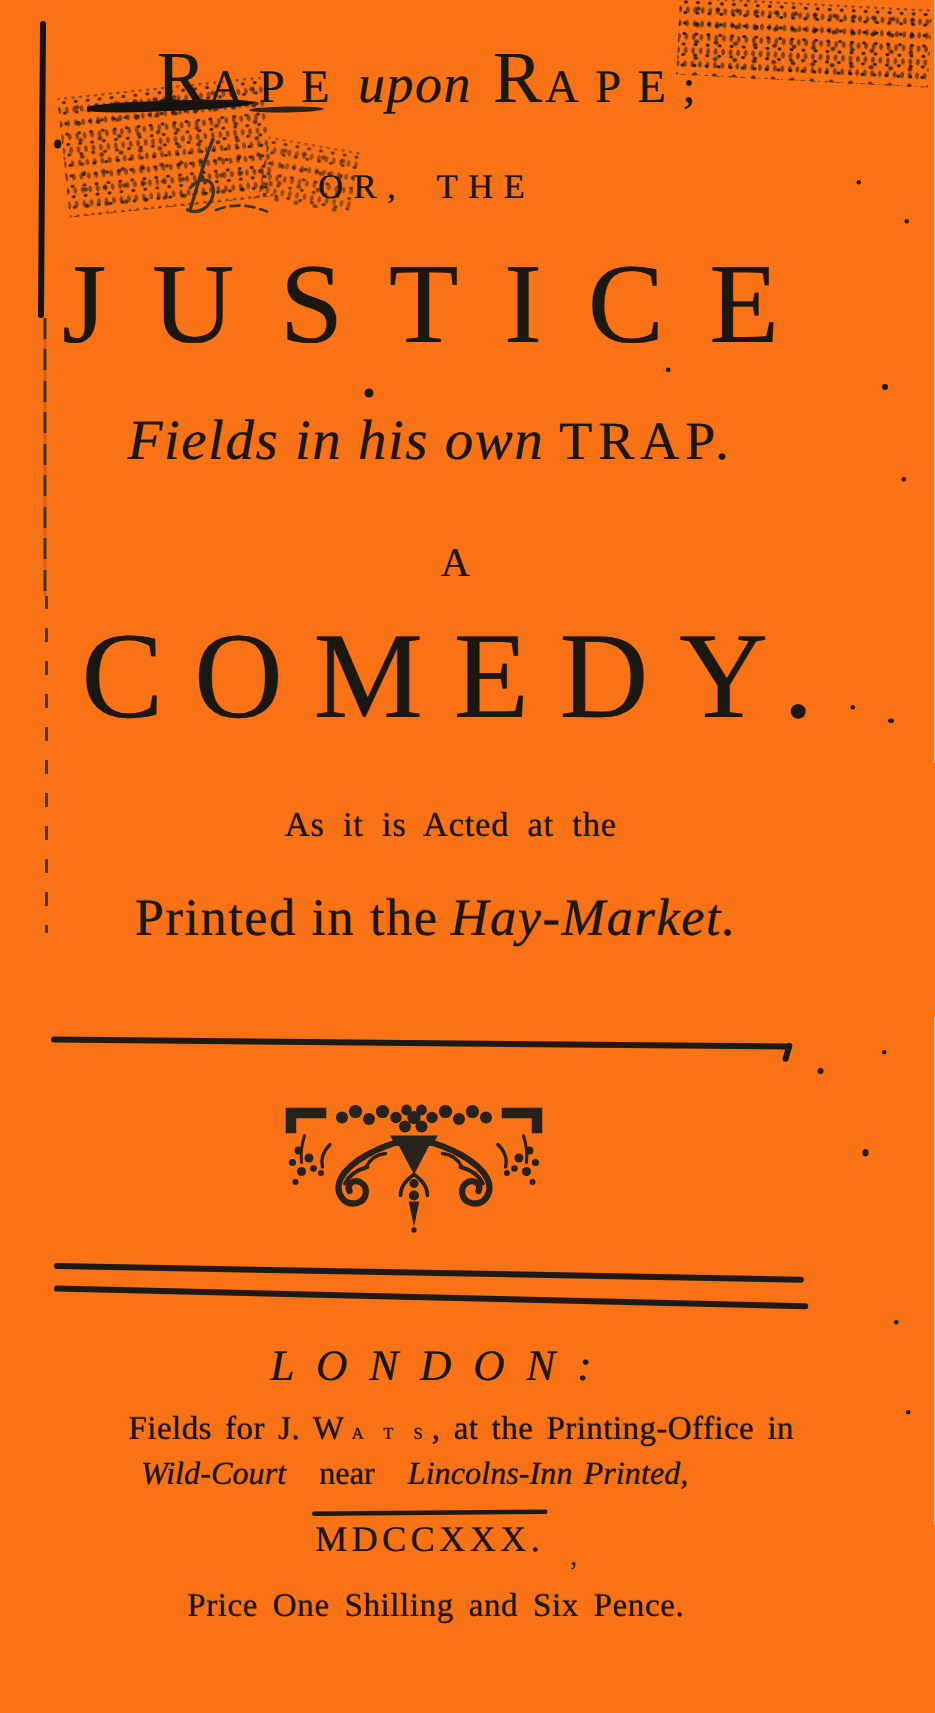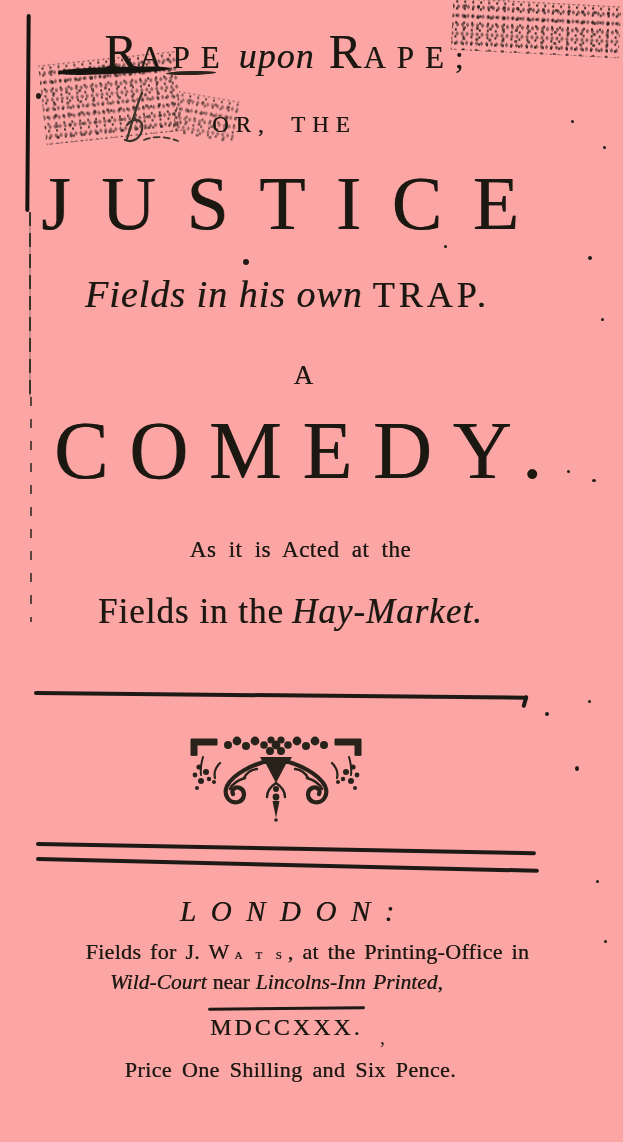--- a/index.html
+++ b/index.html
@@ -1,21 +1,21 @@
 <!DOCTYPE html>
 <html><head>
 <meta charset="utf-8">
 <title>Title Page</title>
 <style>
   html,body{margin:0;padding:0;background:#e8e8e6;}
   .page{
     position:relative;
     width:623px;height:1142px;
     margin:0 auto;
-    background:#fca5a5;
+    background:#f97316;
     overflow:hidden;
     font-family:"Liberation Serif", serif;
     color:#1b1711;
   }
   .abs{position:absolute;}
   .tline{
     position:absolute;left:0;width:100%;
     text-align:center;white-space:nowrap;
     color:#1b1711;
     text-shadow:0.35px 0.3px 0 rgba(27,23,17,.55), -0.3px -0.2px 0 rgba(27,23,17,.3);
@@ -32,21 +32,21 @@
   .article-a{top:360px;font-size:27px;transform:translateX(-8px);}
   .comedy{top:408px;font-size:82px;letter-spacing:.25em;transform:translateX(-3px);line-height:1.05;}
   .as-acted{top:537px;font-size:23px;word-spacing:6px;letter-spacing:.5px;transform:translateX(-11px);}
   .theatre{top:592px;font-size:35px;letter-spacing:1px;transform:translateX(-21px);}
   .theatre .hay{font-style:italic;margin-left:8px;}
   
   .london{top:895px;font-size:29px;font-style:italic;letter-spacing:.5em;transform:translateX(-17px);}
   .printed{top:939px;font-size:22px;letter-spacing:.3px;word-spacing:3px;transform:translateX(-4px);}
   .printed .pubcaps{font-size:11px;letter-spacing:4px;margin:0 2px 0 5px;text-align:right;}
   .address{top:970px;font-size:21.5px;font-style:italic;transform:translateX(-35px);word-spacing:2px;}
-  .address .near{font-style:normal;margin:0 6px;text-align:center;}
+  .address .near{font-style:normal;margin:0 22px;text-align:center;}
   .year{top:1014px;font-size:24px;letter-spacing:3px;transform:translateX(-25px);}
   .price{top:1057px;font-size:22px;word-spacing:4px;letter-spacing:.4px;transform:translateX(-21px);}
   
   .rule{position:absolute;background:#1d1a15;border-radius:2px;}
   .rule-top{left:34px;top:691px;width:494px;height:4px;transform:rotate(.55deg);transform-origin:left center;}
   .rule-top-hook{left:523px;top:695px;width:4px;height:13px;transform:rotate(16deg);}
   .rule-mid-a{left:36px;top:842px;width:500px;height:3.5px;transform:rotate(1.05deg);transform-origin:left center;}
   .rule-mid-b{left:36px;top:857px;width:503px;height:4px;transform:rotate(1.35deg);transform-origin:left center;}
   .rule-year{left:208px;top:1007px;width:157px;height:3px;transform:rotate(-.5deg);}
   
@@ -111,21 +111,21 @@
 
   <div class="tline caught">
     <span>Fields in his own</span><span class="trap">TRAP.</span>
   </div>
 
   <div class="tline article-a">A</div>
   <div class="tline comedy">COMEDY.</div>
 
   <div class="tline as-acted">As it is Acted at the</div>
   <div class="tline theatre">
-    <span>Fields in the</span><span class="hay">Hay-Market.</span>
+    <span>Printed in the</span><span class="hay">Hay-Market.</span>
   </div>
 
   <div class="rule rule-top"></div>
   <div class="rule rule-top-hook"></div>
 
   <svg class="abs" style="left:183px;top:733px;" width="186" height="92" viewBox="0 0 186 92">
     <defs>
       <g id="halfOrn" stroke="#27221a" fill="none" stroke-linecap="round">
         <path d="M8,22 L8,6 L34,6 L34,12 L14,12 L14,22 Z" fill="#27221a" stroke-width="1"></path>
         <path d="M20,24 q-3,10 -2,18" stroke-width="2"></path>

